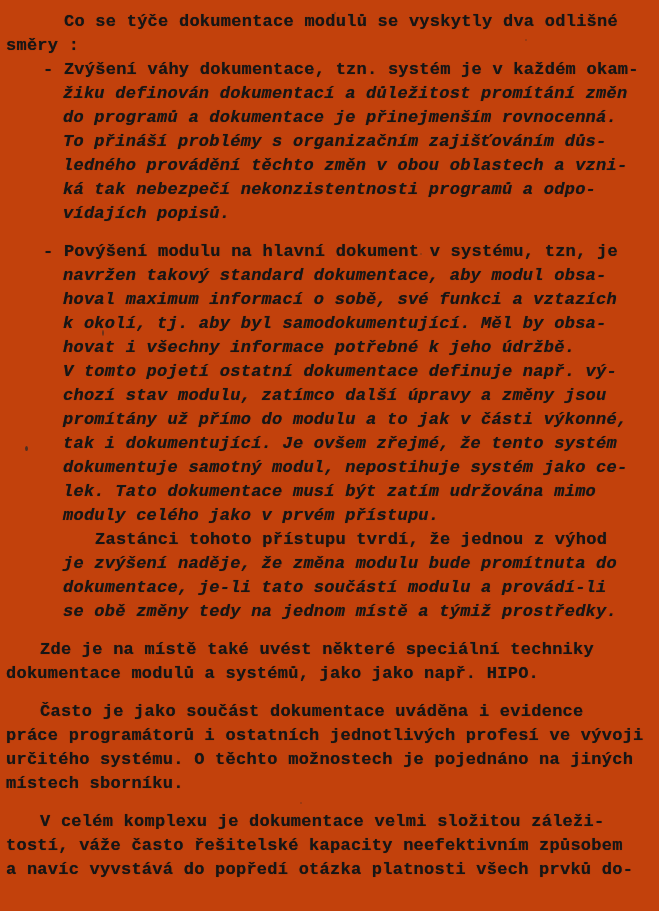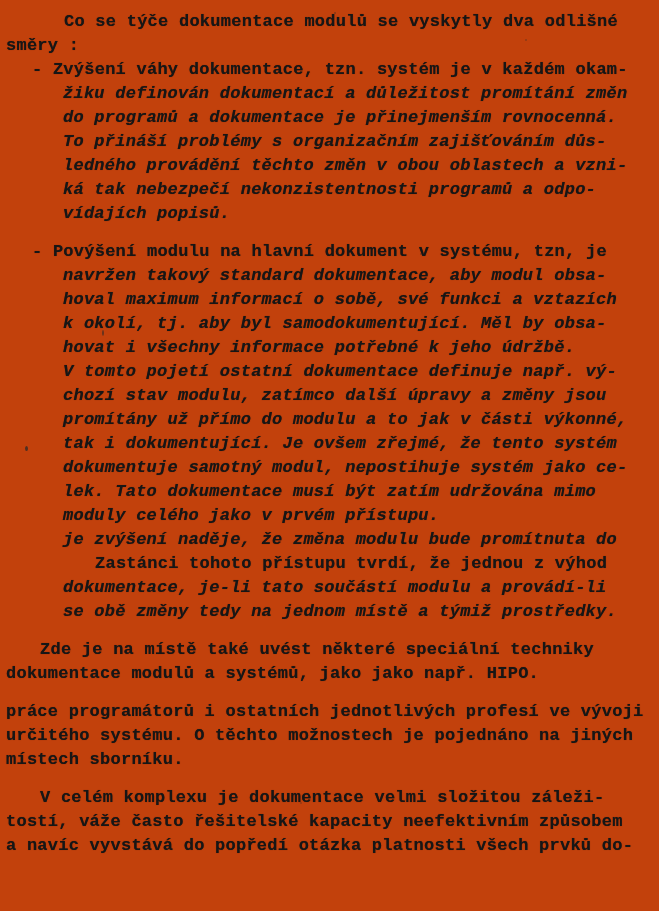--- a/index.html
+++ b/index.html
@@ -20,21 +20,21 @@
     letter-spacing: 0.25px;
     color: #161616;
     text-shadow: 0 0 0.7px rgba(15,15,15,0.65);
   }
   .block { margin: 0; }
   .block.gap { margin-top: 14px; }
   .line { white-space: pre; }
   
   .ind-margin     { padding-left: 6px;  }
   .ind-intro      { padding-left: 64px; }
-  .ind-bullet     { padding-left: 32px; font-family: Liberation Mono, monospace; }
+  .ind-bullet     { padding-left: 43px; font-family: Liberation Mono, monospace; }
   .ind-hang       { padding-left: 63px; font-style: italic; }
   .ind-inner      { padding-left: 95px; }
   .ind-para       { padding-left: 40px; }
   
   .speck {
     position: absolute;
     background: #2a2a2a;
     border-radius: 50%;
   }
   .speck.s1 { left: 25px;  top: 446px; width: 3px; height: 5px; opacity: .75; }
@@ -70,30 +70,31 @@
         <div class="line ind-hang">hovat i všechny informace potřebné k jeho údržbě.</div>
         <div class="line ind-hang">V tomto pojetí ostatní dokumentace definuje např. vý-</div>
         <div class="line ind-hang">chozí stav modulu, zatímco další úpravy a změny jsou</div>
         <div class="line ind-hang">promítány už přímo do modulu a to jak v části výkonné,</div>
         <div class="line ind-hang">tak i dokumentující. Je ovšem zřejmé, že tento systém</div>
         <div class="line ind-hang">dokumentuje samotný modul, nepostihuje systém jako ce-</div>
         <div class="line ind-hang">lek. Tato dokumentace musí být zatím udržována mimo</div>
         <div class="line ind-hang">moduly celého jako v prvém přístupu.</div>
       </div>
       <div class="block">
+        <div class="line ind-inner">Zastánci tohoto přístupu tvrdí, že jednou z výhod</div>
         <div class="line ind-hang">je zvýšení naděje, že změna modulu bude promítnuta do</div>
-        <div class="line ind-inner">Zastánci tohoto přístupu tvrdí, že jednou z výhod</div>
         <div class="line ind-hang">dokumentace, je-li tato součástí modulu a provádí-li</div>
         <div class="line ind-hang">se obě změny tedy na jednom místě a týmiž prostředky.</div>
       </div>
       <div class="block gap">
         <div class="line ind-para">Zde je na místě také uvést některé speciální techniky</div>
         <div class="line ind-margin">dokumentace modulů a systémů, jako jako např. HIPO.</div>
       </div>
       <div class="block gap">
+        <div class="line ind-para">Často je jako součást dokumentace uváděna i evidence</div>
         <div class="line ind-margin">práce programátorů i ostatních jednotlivých profesí ve vývoji</div>
         <div class="line ind-margin">určitého systému. O těchto možnostech je pojednáno na jiných</div>
         <div class="line ind-margin">místech sborníku.</div>
       </div>
       <div class="block gap">
         <div class="line ind-para">V celém komplexu je dokumentace velmi složitou záleži-</div>
         <div class="line ind-margin">tostí, váže často řešitelské kapacity neefektivním způsobem</div>
         <div class="line ind-margin">a navíc vyvstává do popředí otázka platnosti všech prvků do-</div>
       </div>
     </div>

